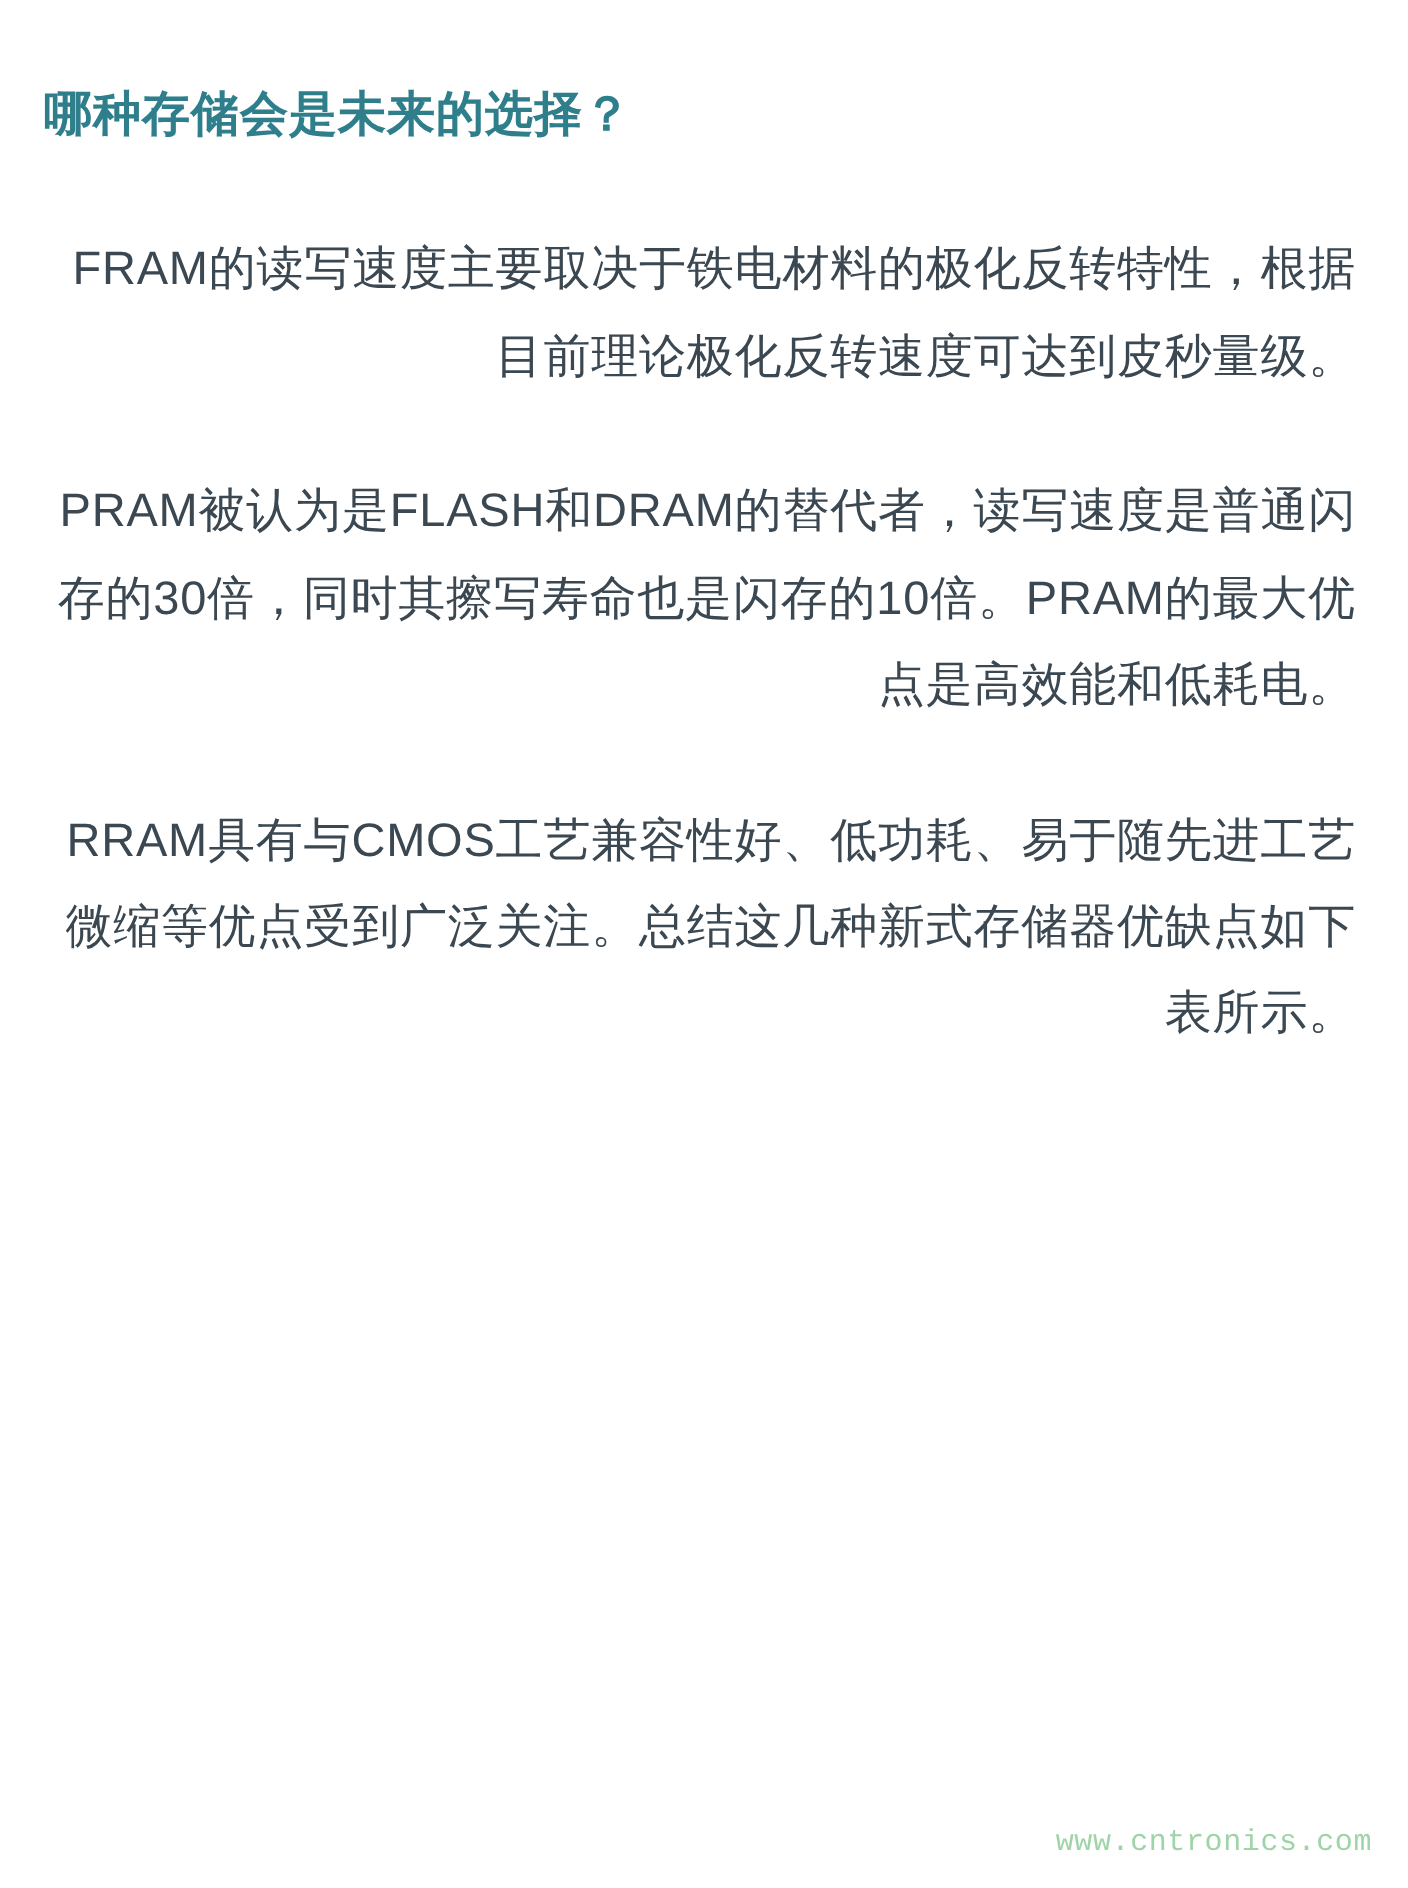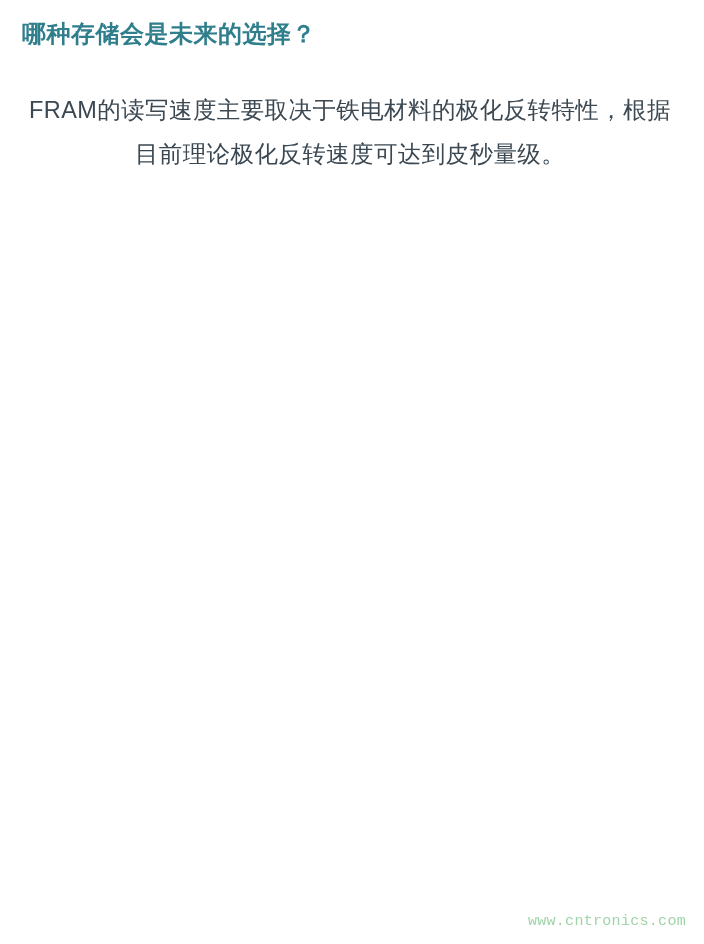--- a/index.html
+++ b/index.html
@@ -12,37 +12,37 @@
     background: #ffffff;
     font-family: "Liberation Sans", sans-serif;
     overflow: hidden;
     position: relative;
   }
   .page {
     position: relative;
     width: 704px;
     height: 944px;
     box-sizing: border-box;
-    padding: 18px 26px 0 22px;
+    padding: 42px 26px 0 22px;
   }
   .article-heading {
     color: #2f7e8c;
     font-size: 24px;
     font-weight: bold;
     letter-spacing: 0.5px;
     line-height: 1.3;
     margin: 0 0 40px 0;
   }
   .paragraph {
     color: #3b4852;
     font-size: 23.5px;
     line-height: 1.85;
     letter-spacing: 0.4px;
     margin: 0 0 34px 0;
-    text-align: center;
+    text-align: right;
   }
   .paragraph:last-of-type {
     margin-bottom: 0;
   }
   .watermark {
     position: absolute;
     right: 18px;
     bottom: 14px;
     color: #9fd4a8;
     font-size: 15px;
@@ -53,17 +53,19 @@
 </head>
 <body>
 
 <div class="page">
 
   <h1 class="article-heading">哪种存储会是未来的选择？</h1>
 
   <p class="paragraph">FRAM的读写速度主要取决于铁电材料的极化反转特性，根据目前理论极化反转速度可达到皮秒量级。</p>
 
 
+  <p class="paragraph">PRAM被认为是FLASH和DRAM的替代者，读写速度是普通闪存的30倍，同时其擦写寿命也是闪存的10倍。PRAM的最大优点是高效能和低耗电。</p>
 
+  <p class="paragraph">RRAM具有与CMOS工艺兼容性好、低功耗、易于随先进工艺微缩等优点受到广泛关注。总结这几种新式存储器优缺点如下表所示。</p>
 
   <div class="watermark">www.cntronics.com</div>
 
 </div>
 
 </body></html>

